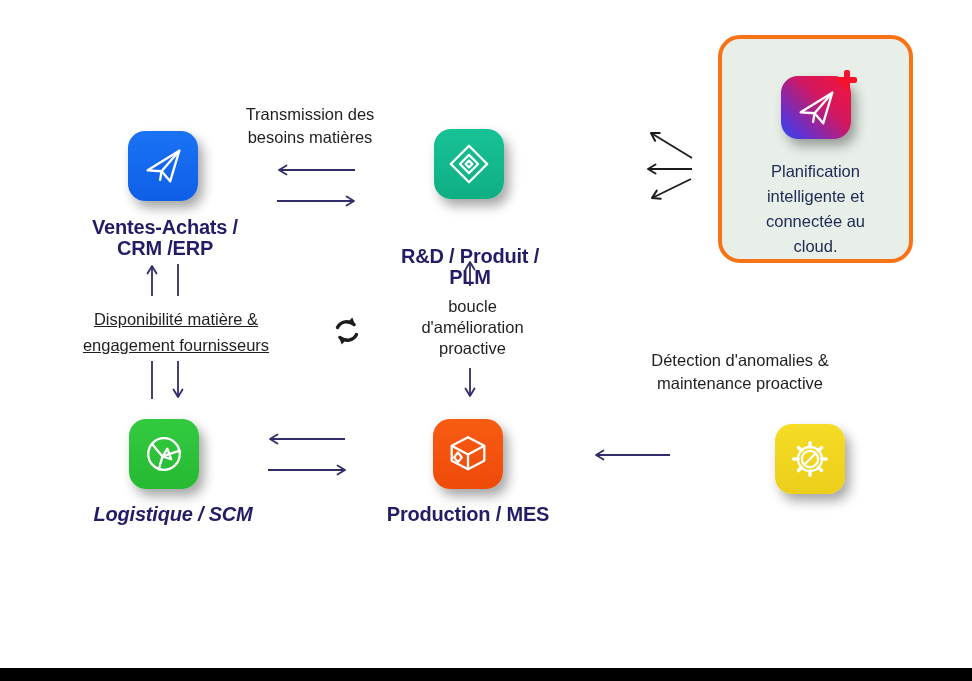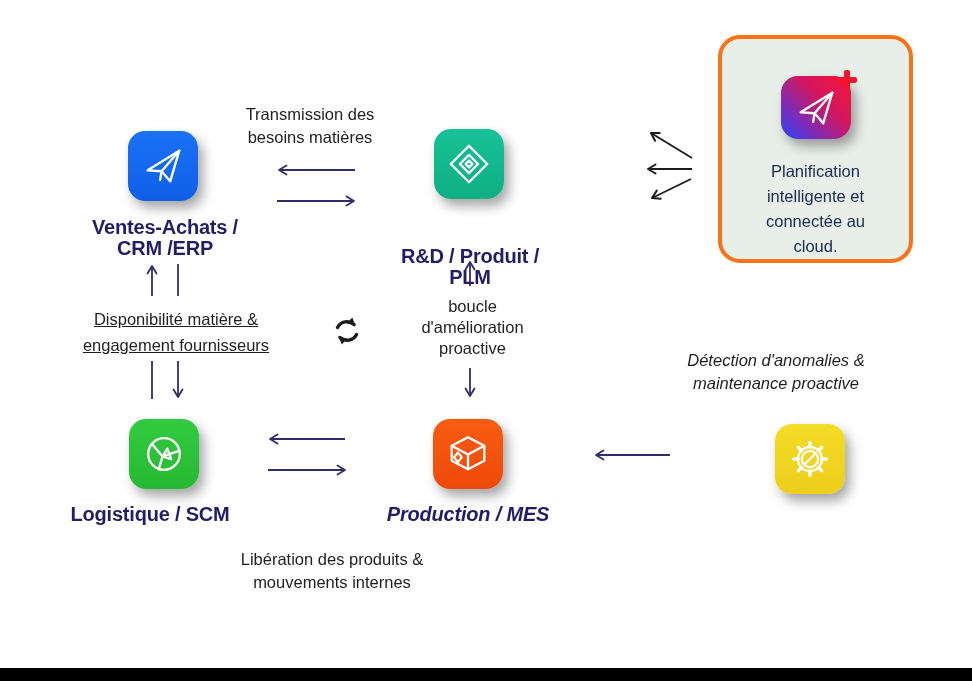--- a/index.html
+++ b/index.html
@@ -21,34 +21,34 @@
   .icon-maintenance { left:775px; top:424px; background:linear-gradient(180deg,#f5dc25,#ecce1b); }
 
   
   .node-label {
     position:absolute; text-align:center; white-space:pre-line;
     font-weight:800; font-size:20px; line-height:21px; color:#221d66;
     letter-spacing:-0.2px;
   }
   .lbl-ventes      { left:65px;  top:217px; width:200px; }
   .lbl-rd          { left:370px; top:217px; width:200px;margin-top:29px; }
-  .lbl-logistique  { left:50px;  top:504px; width:200px; }
-  .lbl-production  { left:368px; top:504px; width:200px;font-style:italic; }
+  .lbl-logistique  { left:73px;  top:504px; width:200px;font-style:italic; }
+  .lbl-production  { left:368px; top:504px; width:200px; }
   .lbl-maintenance { left:705px; top:507px; width:210px; }
 
   
   .edge-label {
     position:absolute; text-align:center; white-space:pre-line;
     font-size:16.5px; line-height:23px; color:#1f1f1f;
   }
   .lbl-transmission  { left:215px; top:103px; width:190px; }
   .lbl-disponibilite { left:58px;  top:306px; width:236px; line-height:26px;text-decoration:underline; }
   .lbl-boucle        { left:395px; top:296px; width:155px; line-height:21px; }
   .lbl-liberation    { left:212px; top:548px; width:240px; }
-  .lbl-detection     { left:645px; top:349px; width:262px;font-style:italic; }
+  .lbl-detection     { left:609px; top:349px; width:262px; }
 
   
   .cloud-card {
     position:absolute; left:718px; top:35px; width:195px; height:228px;
     background:#e8efe9; border:4px solid #f97316; border-radius:22px;
     display:flex; flex-direction:column; align-items:center; padding-top:37px;
   }
   .cloud-card .app-icon { position:relative; left:auto; top:auto;
     background:linear-gradient(225deg,#f01540 8%,#d2175f 40%,#6a30c9 78%,#2b46f0 100%);
   }
@@ -175,22 +175,20 @@
     </svg>
   </div>
 
   <div class="edge-label lbl-transmission">Transmission des
 besoins matières</div>
   <div class="edge-label lbl-disponibilite">Disponibilité matière &amp;
 engagement fournisseurs</div>
   <div class="edge-label lbl-boucle">boucle
 d'amélioration
 proactive</div>
-  <div class="edge-label lbl-liberation">Libération des produits &amp;
-mouvements internes</div>
   <div class="edge-label lbl-detection">Détection d'anomalies &amp;
 maintenance proactive</div>
 
   <div class="cloud-card">
     <div class="app-icon">
       <svg width="46" height="46" viewBox="0 0 48 48" fill="none" stroke="#ffffff" stroke-width="2.4" stroke-linejoin="round" stroke-linecap="round">
         <path d="M8 28.5 L41 8 L31.5 40 L22.5 29.5 Z"></path>
         <path d="M41 8 L22.5 29.5 L21 38.5"></path>
       </svg>
       <span class="plus-badge"></span>

